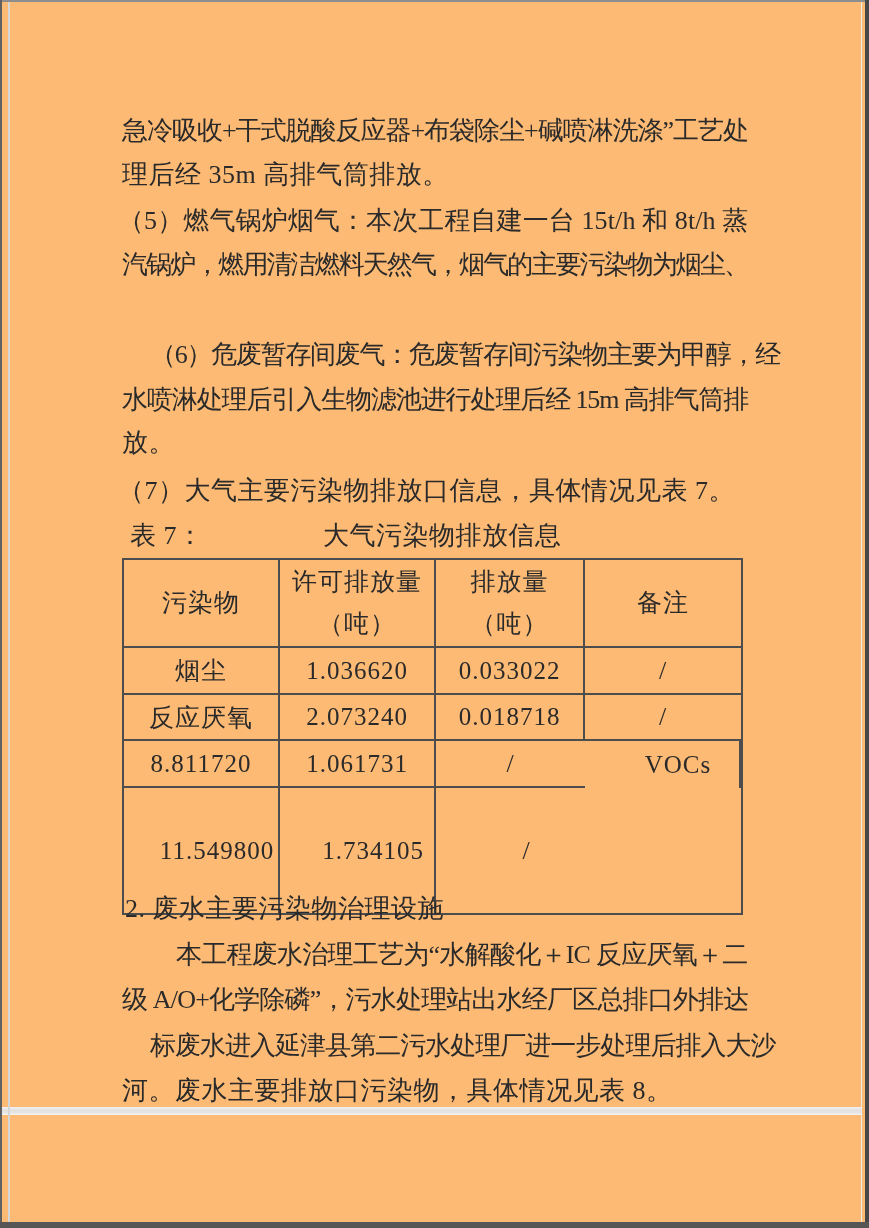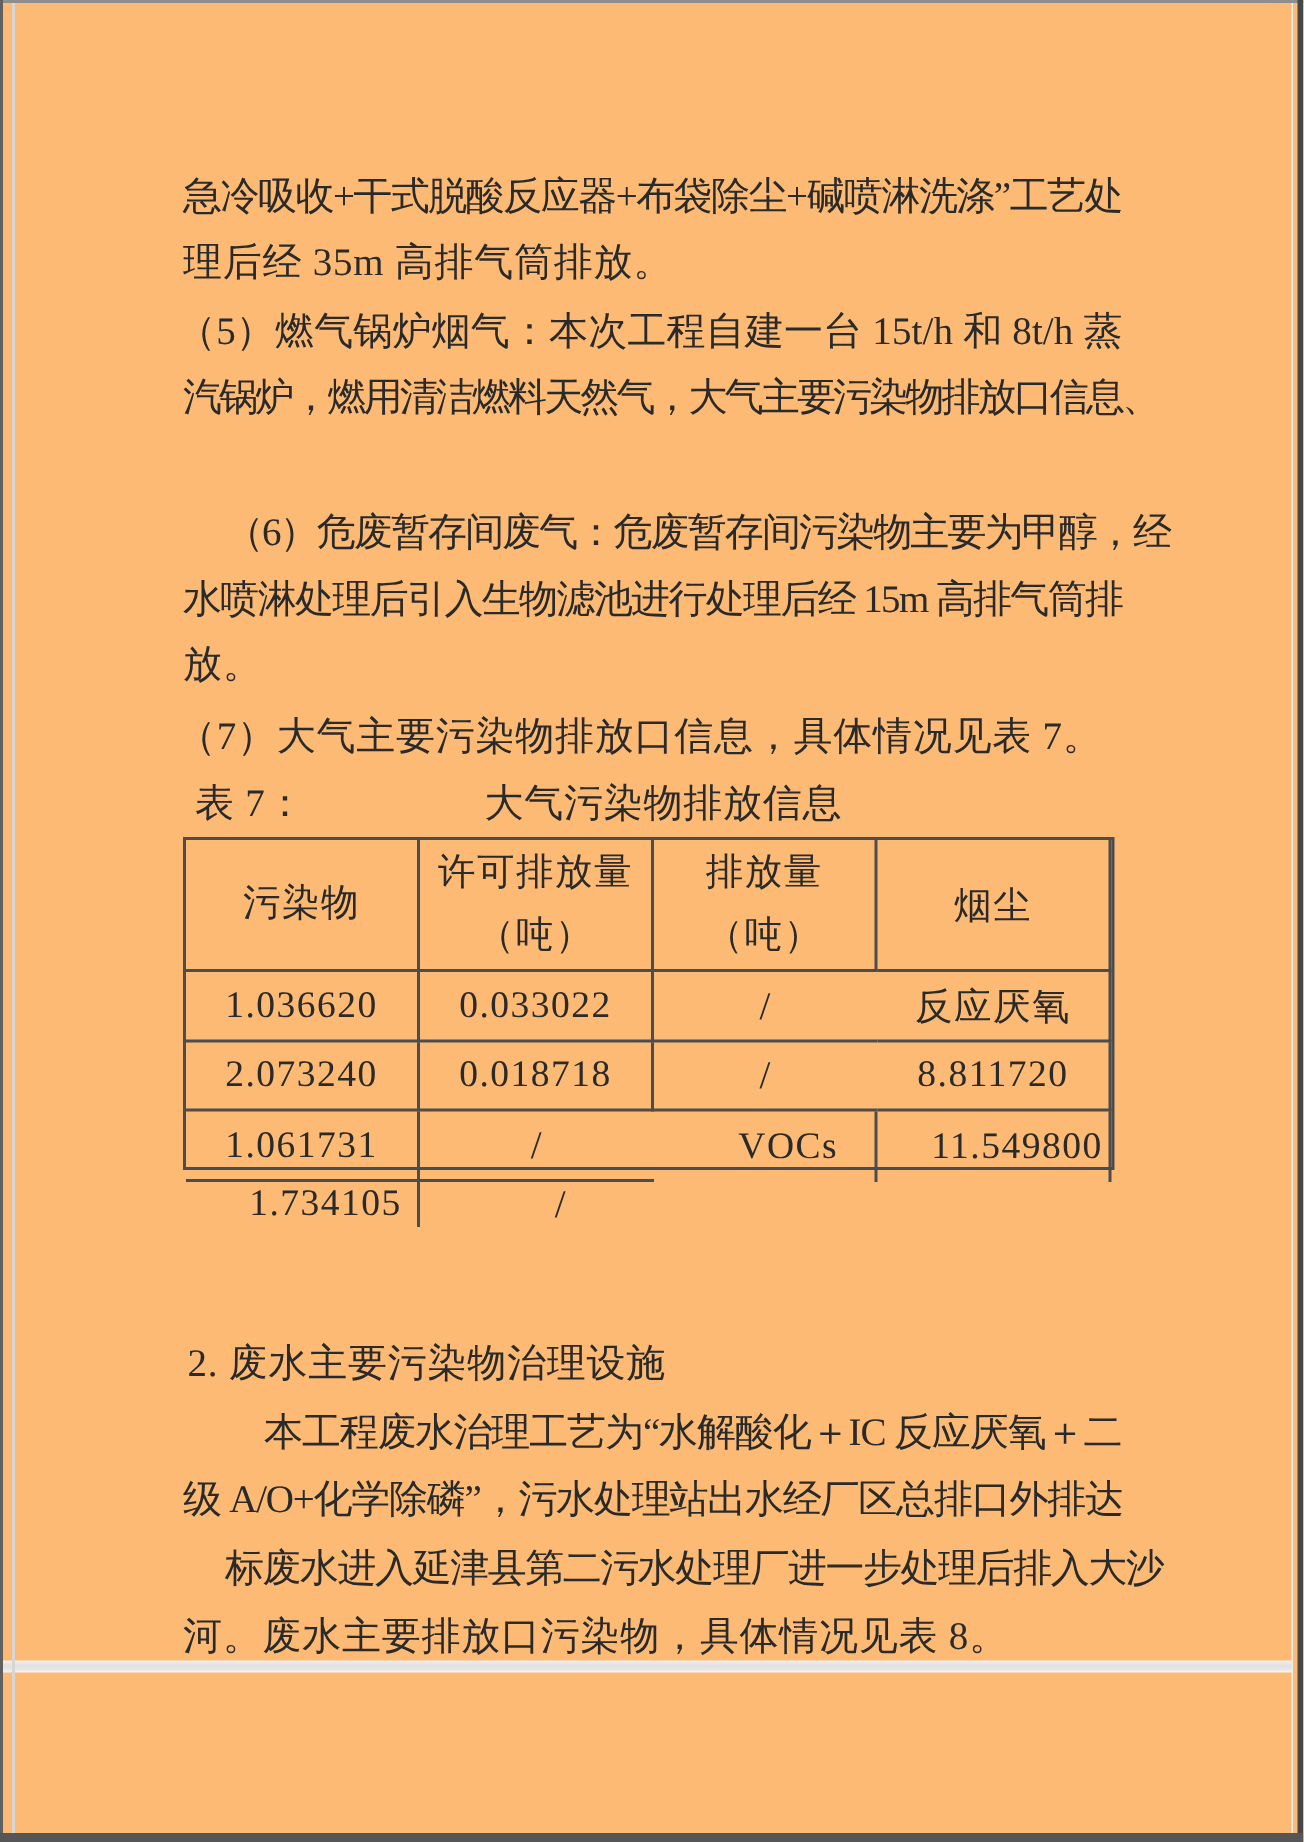--- a/index.html
+++ b/index.html
@@ -35,21 +35,21 @@
     height: 36px;
     letter-spacing: 0.5px;
   }
 
   
   .ptable {
     position: absolute;
     left: 122px;
     top: 558px;
     width: 621px;
-    height: 222px;
+    height: 357px;
     border: 2px solid #4d4d4d;
     box-sizing: border-box;
     display: grid;
     grid-template-columns: 156px 156px 149px 1fr;
     grid-template-rows: 88px 47px 46px 47px 1fr;
   }
   .cell {
     border-right: 2px solid #4d4d4d;
     border-bottom: 2px solid #4d4d4d;
     display: flex;
@@ -66,41 +66,44 @@
   .cell.slash { font-size: 26px; }
 </style>
 </head>
 <body>
 
 <div class="screen">
 
   <div class="line" style="left: 122px; top: 113px; letter-spacing: -1.01852px;">急冷吸收+干式脱酸反应器+布袋除尘+碱喷淋洗涤”工艺处</div>
   <div class="line" style="left:122px; top:157px;">理后经 35m 高排气筒排放。</div>
   <div class="line" style="left: 118px; top: 203px; letter-spacing: 0.106061px;">（5）燃气锅炉烟气：本次工程自建一台 15t/h 和 8t/h 蒸</div>
-  <div class="line" style="left: 122px; top: 247px; letter-spacing: -1.92308px;">汽锅炉，燃用清洁燃料天然气，大气主要污染物排放口信息、</div>
+  <div class="line" style="left: 122px; top: 247px; letter-spacing: -1.92308px;">汽锅炉，燃用清洁燃料天然气，烟气的主要污染物为烟尘、</div>
   <div class="line" style="left: 118px; top: 337px; letter-spacing: -1.26923px; margin-left: 32px;">（6）危废暂存间废气：危废暂存间污染物主要为甲醇，经</div>
   <div class="line" style="left: 122px; top: 382px; letter-spacing: -1.10714px;">水喷淋处理后引入生物滤池进行处理后经 15m 高排气筒排</div>
   <div class="line" style="left:122px; top:425px;">放。</div>
   <div class="line" style="left:118px; top:473px;">（7）大气主要污染物排放口信息，具体情况见表 7。</div>
 
   <div class="line" style="left:130px; top:518px;">表 7：</div>
   <div class="line" style="left:323px; top:518px;">大气污染物排放信息</div>
 
   <div class="ptable">
 
     <div class="cell">
       <div class="hline">污染物</div>
     </div>
     <div class="cell">
       <div class="hline">许可排放量</div>
       <div class="hline">（吨）</div>
     </div>
     <div class="cell">
       <div class="hline">排放量</div>
       <div class="hline">（吨）</div>
+    </div>
+    <div class="cell last-col">
+      <div class="hline">备注</div>
     </div>
 
     <div class="cell">烟尘</div>
     <div class="cell">1.036620</div>
     <div class="cell">0.033022</div>
     <div class="cell last-col slash">/</div>
 
     <div class="cell">反应厌氧</div>
     <div class="cell">2.073240</div>
     <div class="cell">0.018718</div>

